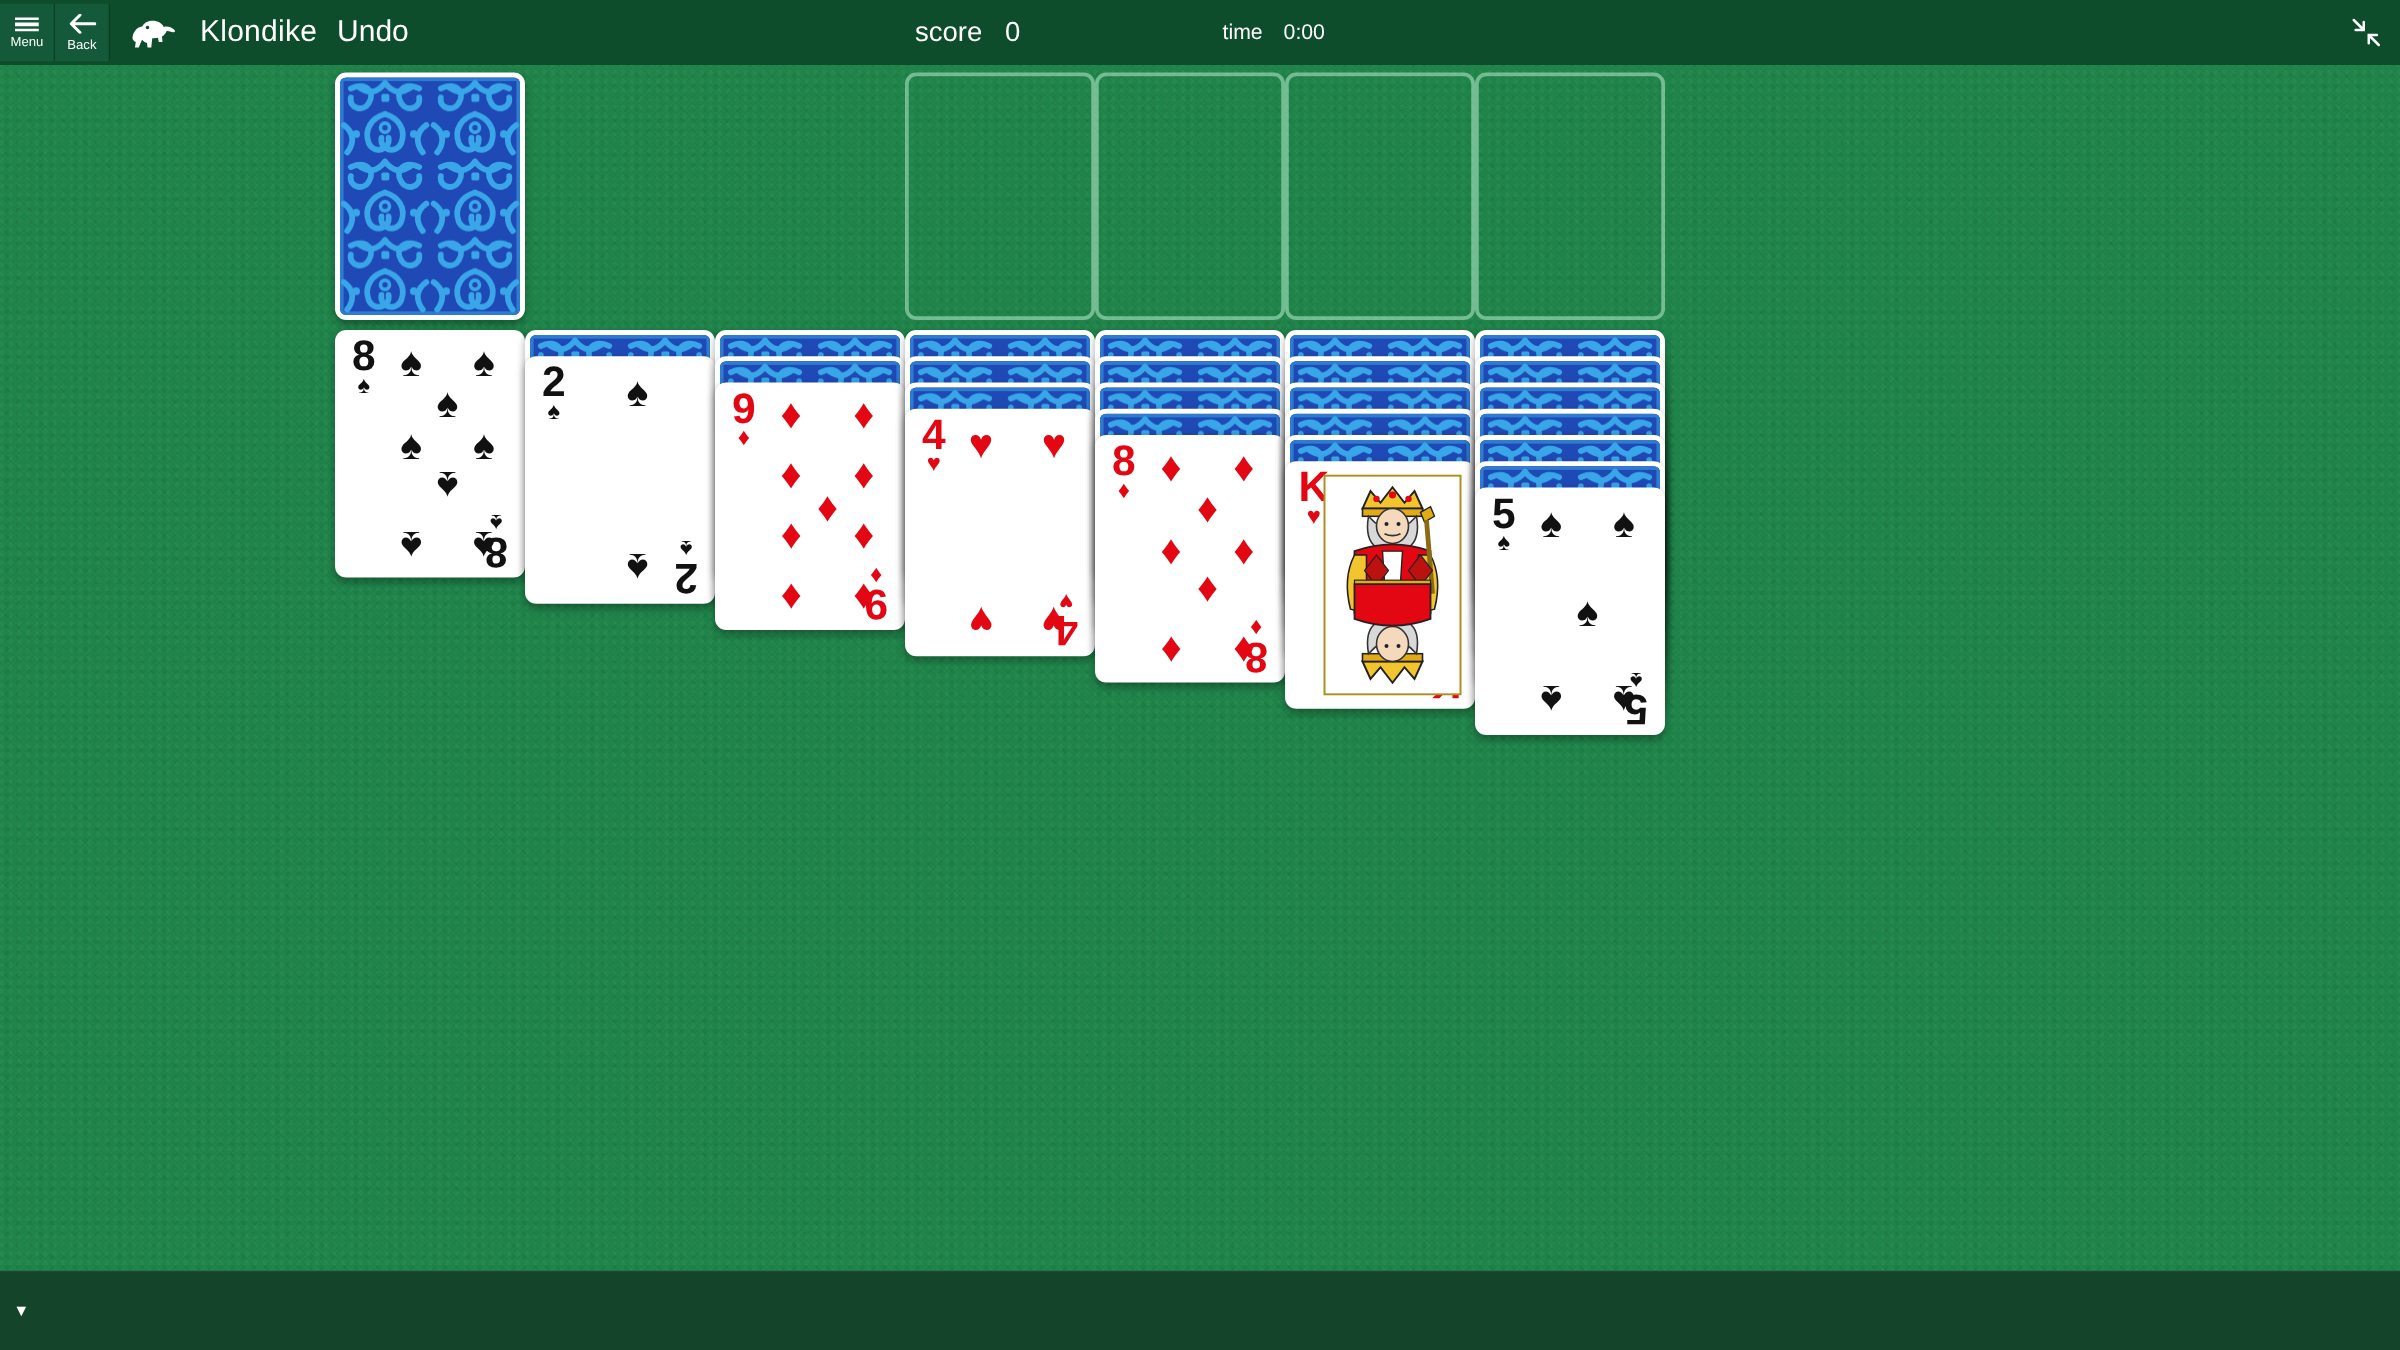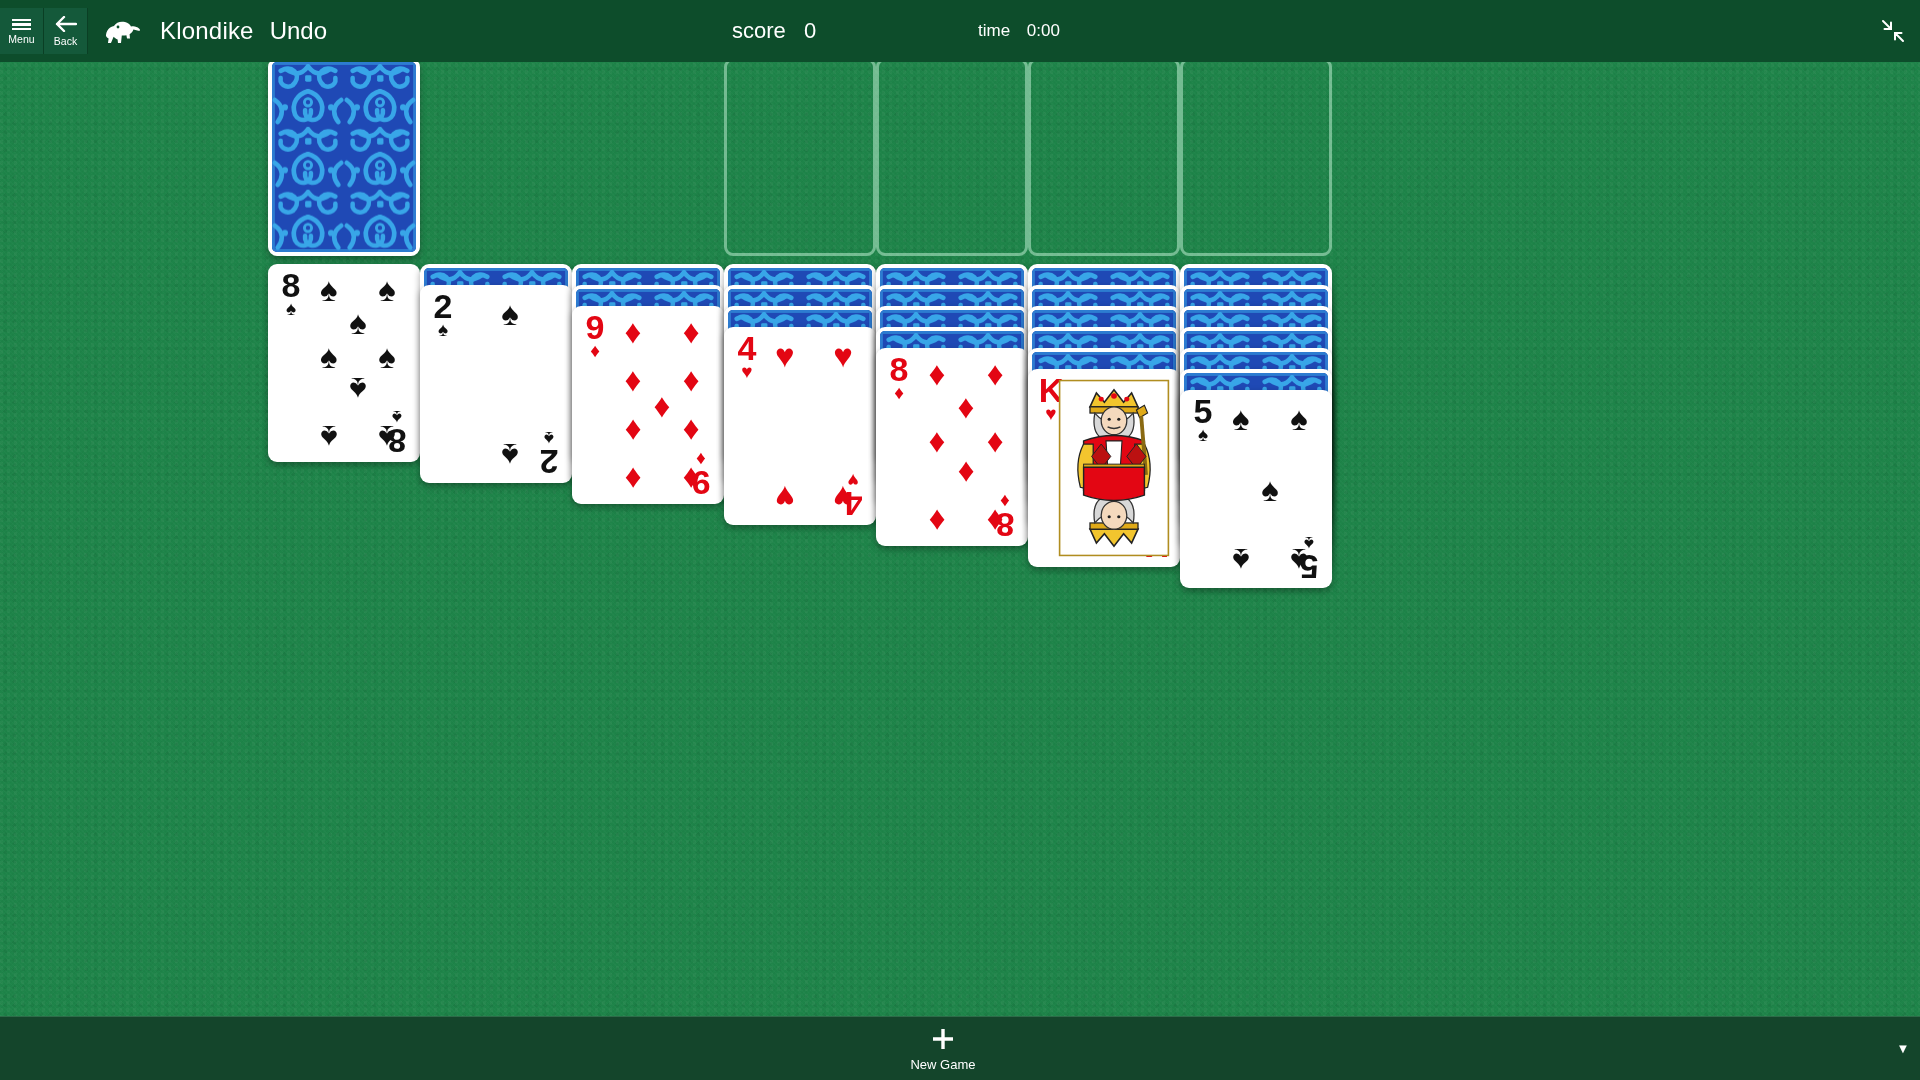--- a/index.html
+++ b/index.html
@@ -13,21 +13,21 @@
     background-size: 7px 7px, 9px 9px, 100% 100%;
     position:relative;
   }
   .felt-noise{ position:absolute; inset:0;
     background-image:
       repeating-linear-gradient(45deg, rgba(255,255,255,0.018) 0 1px, transparent 1px 3px),
       repeating-linear-gradient(-45deg, rgba(0,0,0,0.025) 0 1px, transparent 1px 3px);
     pointer-events:none; }
 
   
-  #header{ position:absolute; left:0; top:0; width:1920px; height:62px;
+  #header{ position:absolute; left:0; top:0; width:1920px; height:52px;
     background:#0d4d2b; display:flex; align-items:center; z-index:40; }
   .hdr-btn{ width:44px; height:46px; background:#14593a; border-right:1px solid #0a3f24;
     display:flex; flex-direction:column; align-items:center; justify-content:center;
     color:#fff; cursor:pointer; }
   .hdr-btn .glyph{ font-size:17px; line-height:15px; }
   .hdr-btn .lbl{ font-size:10.5px; line-height:12px; margin-top:1px; }
   .burger i{ display:block; width:19px; height:2.5px; background:#fff; margin:2px 0; }
   #bear{ margin-left:14px; width:46px; height:26px; display:flex; align-items:center; }
   #title{ color:#fff; font-size:24px; margin-left:12px; letter-spacing:.2px; }
   #difficulty{ color:#fff; font-size:24px; margin-left:16px; }
@@ -873,22 +873,14 @@
         <span class="pip black" style="left:22%;top:12%">♠</span>
         <span class="pip black" style="left:78%;top:12%">♠</span>
         <span class="pip black" style="left:50%;top:50%">♠</span>
         <span class="pip black flip" style="left:22%;top:88%">♠</span>
         <span class="pip black flip" style="left:78%;top:88%">♠</span>
       </div>
     </div>
   </div>
 
 <div id="appbar">
-  <div class="bar-btn">
-    <span class="bico">
-      <svg width="26" height="26" viewBox="0 0 26 26">
-          <path d="M13 3 V23 M3 13 H23" stroke="currentColor" stroke-width="3.4" stroke-linecap="butt"></path>
-        </svg>
-    </span>
-    <span class="blbl">New Game</span>
-  </div>
   <div id="bar-more">▼</div>
 </div>
 
 </body></html>

